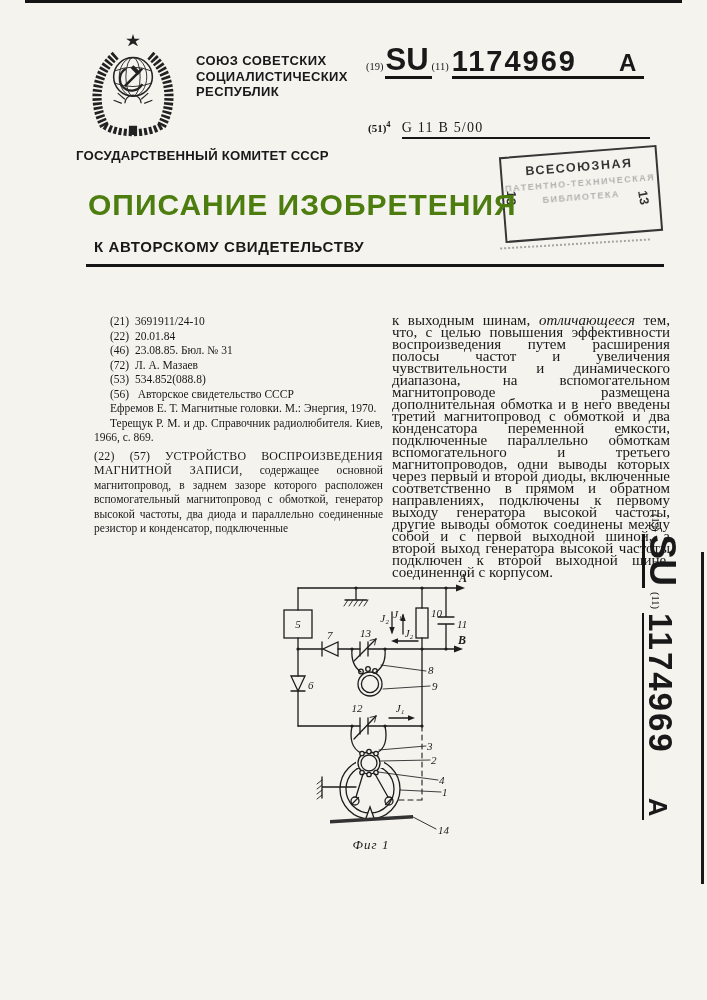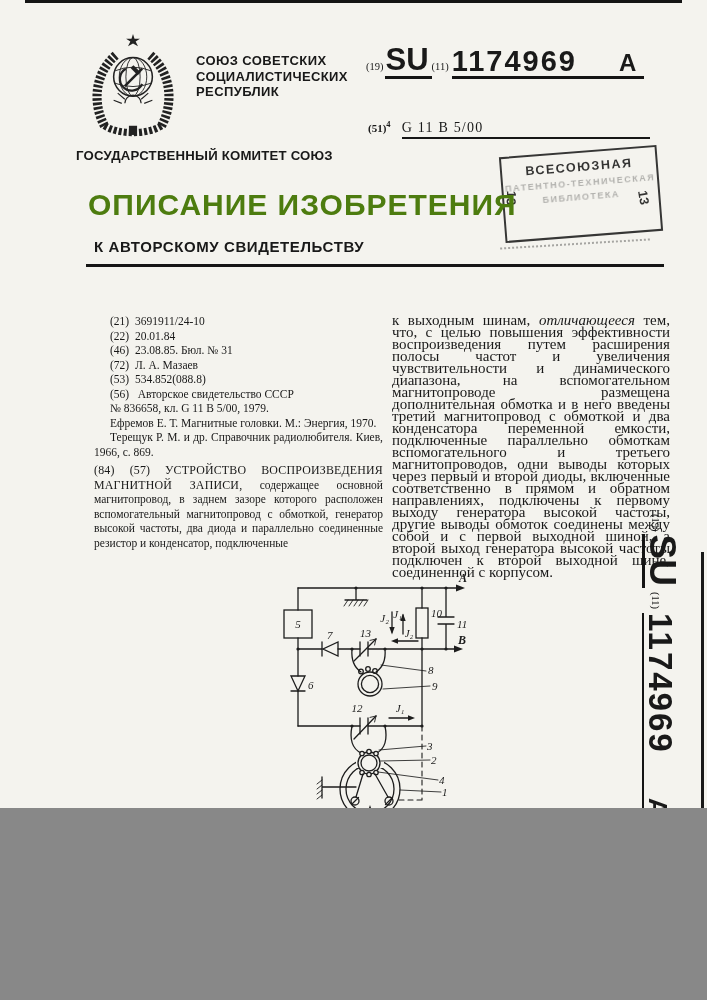--- a/index.html
+++ b/index.html
@@ -1,17 +1,17 @@
 <!DOCTYPE html>
 <html lang="ru"><head>
 <meta charset="utf-8">
 <style>
   html,body{margin:0;padding:0;background:#888;}
   .page{
-    position:relative; width:707px; height:808px; margin:0 auto;
+    position:relative; width:707px; height:1000px; margin:0 auto;
     background:#f4f3ee; color:#191919; overflow:hidden;
     font-family:"Liberation Serif", serif;
   }
   .abs{position:absolute;}
   
   .topline{left:25px; top:0; width:657px; height:2.5px; background:#141414;}
   .right-edge{left:701px; top:552px; width:3px; height:332px; background:#191919;}
 
   
   .union{left:196px; top:53px; font-family:"Liberation Sans", sans-serif;
@@ -126,21 +126,21 @@
       <span class="kind">A</span>
     </span>
   </div>
 
   <div class="abs ipc">
     <span class="ipc-label"><span>(51)</span><sup>4</sup></span>
     <span class="ipc-code">G 11 B 5/00</span>
   </div>
 
   <div class="abs committee">
-    <div>ГОСУДАРСТВЕННЫЙ КОМИТЕТ СОЮЗ</div>
+    <div>ГОСУДАРСТВЕННЫЙ КОМИТЕТ СССР</div>
   </div>
 
   <div class="abs stamp">
     <div class="stamp-line1">ВСЕСОЮЗНАЯ</div>
     <div class="stamp-faint">ПАТЕНТНО-ТЕХНИЧЕСКАЯ</div>
     <div class="stamp-faint">БИБЛИОТЕКА</div>
     <span class="stamp-13 left">13</span>
     <span class="stamp-13 right">13</span>
   </div>
   <div class="abs stamp-scribble"></div>
@@ -149,27 +149,26 @@
   <div class="abs subtitle">К АВТОРСКОМУ СВИДЕТЕЛЬСТВУ</div>
   <div class="abs rule"></div>
 
   <div class="abs col-left">
     <div class="biblio-line">(21)  3691911/24-10</div>
     <div class="biblio-line">(22)  20.01.84</div>
     <div class="biblio-line">(46)  23.08.85. Бюл. № 31</div>
     <div class="biblio-line">(72)  Л. А. Мазаев</div>
     <div class="biblio-line">(53)  534.852(088.8)</div>
     <div class="biblio-line">(56)   Авторское свидетельство СССР</div>
-    <div class="biblio-line">№ 836658, кл. G 11 B 5/00, 1979.</div>
     <div class="refs">
       <p>Ефремов Е. Т. Магнитные головки. М.: Энергия, 1970.</p>
       <p>Терещук Р. М. и др. Справочник радиолюбителя. Киев, 1966, с. 869.</p>
     </div>
     <div class="abstract">
-      <span class="caps">(84) (57)</span>
+      <span class="caps">(22) (57)</span>
       <span class="caps">УСТРОЙСТВО ВОСПРОИЗВЕДЕНИЯ МАГНИТНОЙ ЗАПИСИ,</span>
       <span>содержащее основной магнитопровод, в заднем зазоре которого расположен вспомогательный магнитопровод с обмоткой, генератор высокой частоты, два диода и параллельно соединенные резистор и конденсатор, подключенные</span>
     </div>
   </div>
 
   <div class="abs col-right">
     <span>к выходным шинам, </span><span class="em">отличающееся</span><span> тем, что, с целью повышения эффективности воспроизведения путем расширения полосы частот и увеличения чувствительности и динамического диапазона, на вспомогательном магнитопроводе размещена дополнительная обмотка и в него введены третий магнитопровод с обмоткой и два конденсатора переменной емкости, подключенные параллельно обмоткам вспомогательного и третьего магнитопроводов, одни выводы которых через первый и второй диоды, включенные соответственно в прямом и обратном направлениях, подключены к первому выходу генератора высокой частоты, другие выводы обмоток соединены между собой и с первой выходной шиной, а второй выход генератора высокой частоты подключен к второй выходной шине, соединенной с корпусом.</span>
   </div>
 
   <svg class="abs circuit" width="480" height="300" viewBox="192 572 480 300">

